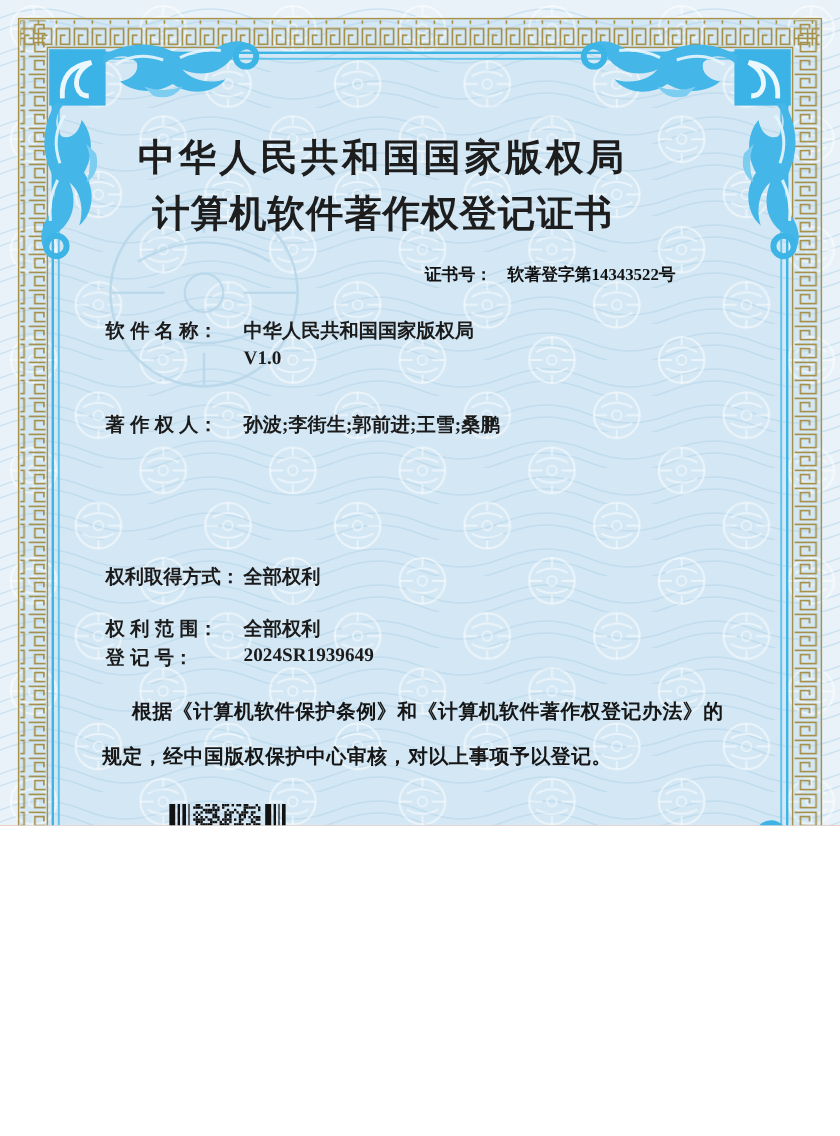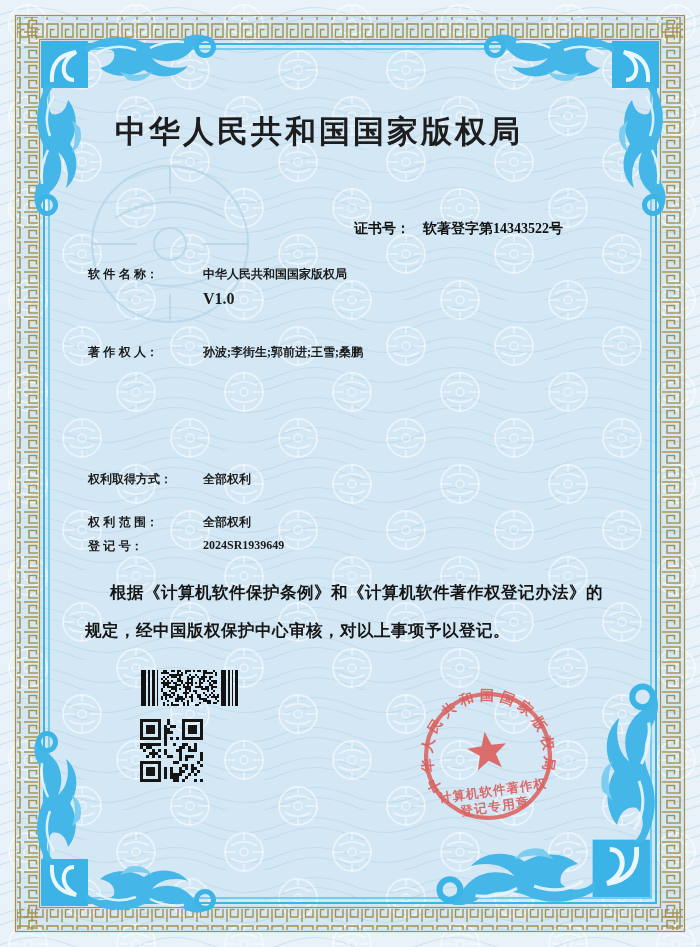--- a/index.html
+++ b/index.html
@@ -1,29 +1,29 @@
 <!DOCTYPE html>
 <html><head>
 <meta charset="utf-8">
 <style>
   html,body{margin:0;padding:0;background:#fff;}
   .page{
-    position:relative;width:700px;height:947px;overflow:hidden;
+    position:relative;width:700px;height:688px;overflow:hidden;
     background:#c2410c;
     font-family:"Liberation Sans","DejaVu Sans",sans-serif;
   }
   .deco{position:absolute;left:0;top:0;}
   .txt{position:absolute;color:#1b1b1b;font-weight:bold;white-space:nowrap;}
   .title{left:19px;width:600px;text-align:center;
     font-family:"Liberation Serif","DejaVu Serif",serif;color:#1d1d1d;}
   #title1{top:111px;font-size:31px;letter-spacing:3px;}
   #title2{top:157px;font-size:31px;letter-spacing:1px;}
   .certno{top:220px;right:137px;font-size:14px;color:#111;font-family:Liberation Serif, serif;}
   .certno .val{margin-left:13px;}
-  .row{left:88px;font-size:12px;}
+  .row{left:88px;font-size:16px;}
   .row .lbl{display:inline-block;}
   .row .val{position:absolute;left:115px;top:0;
     font-family:"Liberation Serif","DejaVu Serif",serif;}
   #row0{top:266px;} #row0b{left:203px;top:290px;font-size:16px;
     font-family:"Liberation Serif","DejaVu Serif",serif;}
   #row1{top:344px;} #row2{top:443px;margin-top:28px;} #row3{top:514px;} #row4{top:538px;}
   .stmt{font-size:16.5px;letter-spacing:.5px;color:#161616;}
   #stmt1{left:110px;top:582px;} #stmt2{left:85px;top:620px;}
   #date{left:427px;top:827px;font-size:19px;color:#101010;
     font-family:"Liberation Serif","DejaVu Serif",serif;}
@@ -102,20 +102,21 @@
 
     <g>
       <use href="#cornerTL"></use>
       <use href="#cornerTL" transform="translate(700,0) scale(-1,1)"></use>
       <use href="#cornerTL" transform="translate(0,947) scale(1,-1)"></use>
       <use href="#cornerTL" transform="translate(700,947) scale(-1.22,-1.22)"></use>
     </g>
   </svg>
 
   <div class="txt title" id="title1">中华人民共和国国家版权局</div>
+  <div class="txt title" id="title2">计算机软件著作权登记证书</div>
 
   <div class="txt certno">
     <span>证书号：</span><span class="val">软著登字第14343522号</span>
   </div>
 
   <div class="txt row" id="row0">
     <span class="lbl">软 件 名 称：</span>
     <span class="val">中华人民共和国国家版权局</span>
   </div>
   <div class="txt" id="row0b">V1.0</div>

